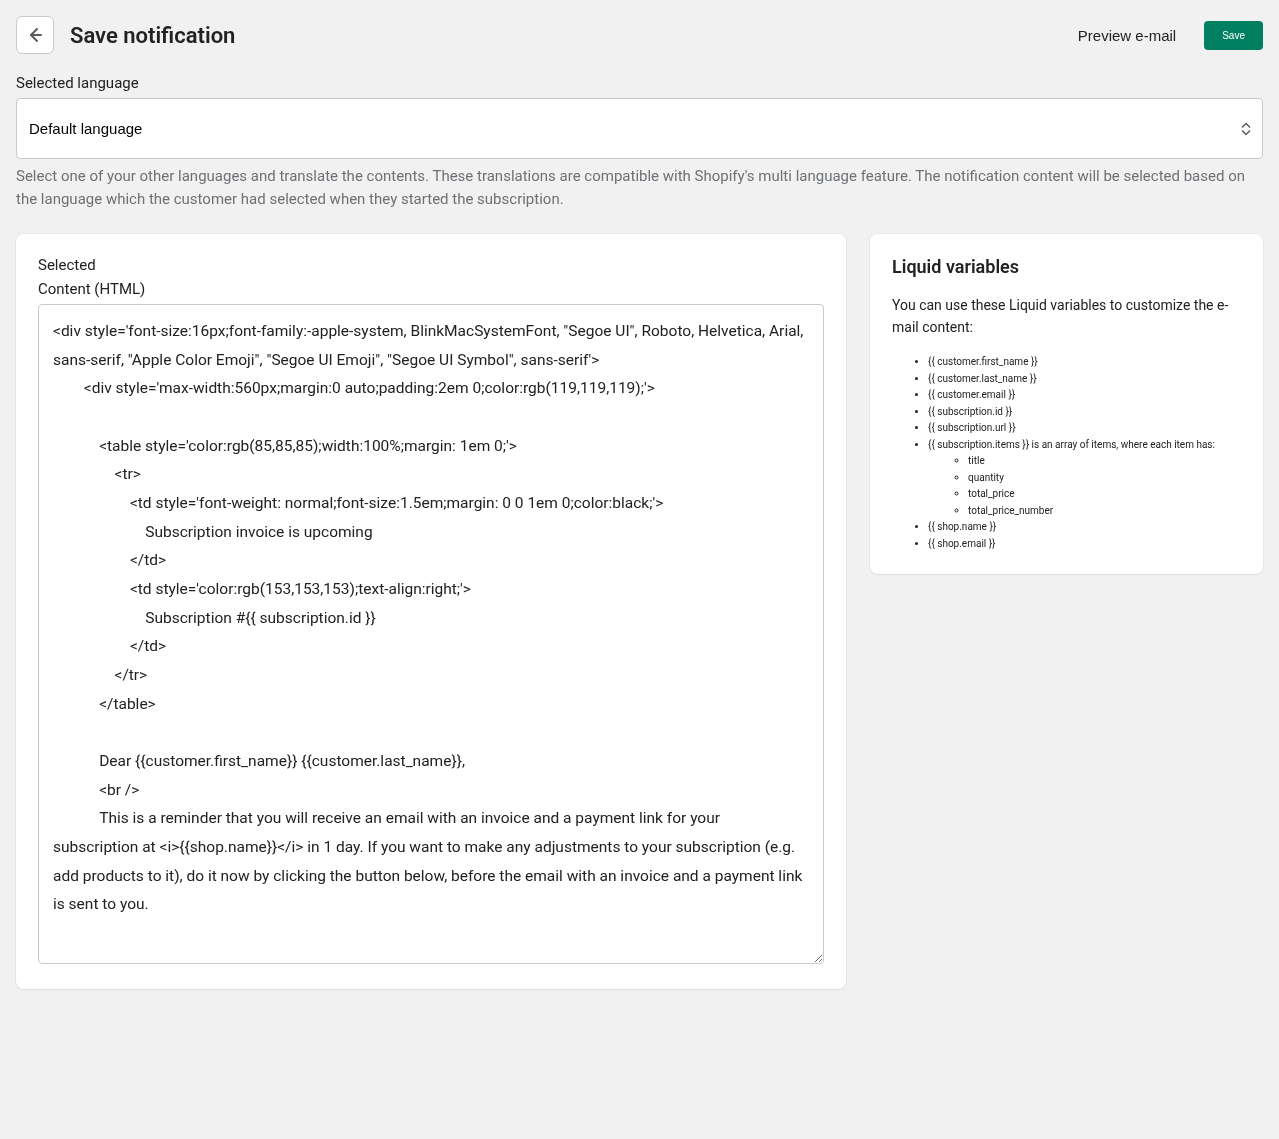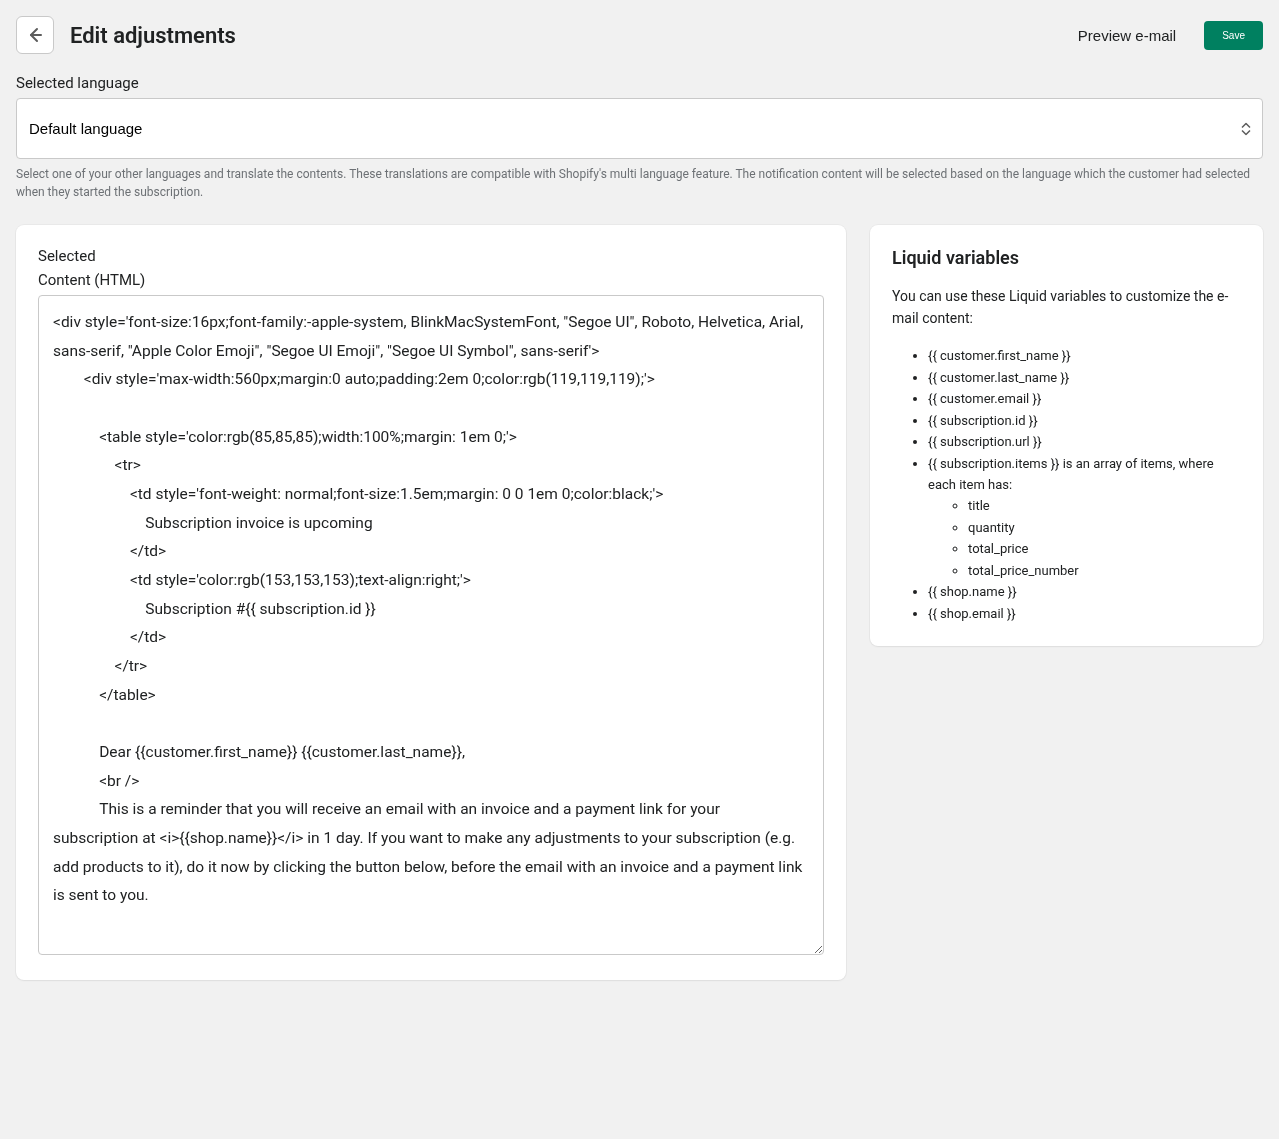--- a/index.html
+++ b/index.html
@@ -77,21 +77,21 @@
       right: 12px;
       top: 50%;
       transform: translateY(-50%);
       pointer-events: none;
       display: flex;
       flex-direction: column;
       gap: 1px;
     }
     .help-text {
       color: #6d7175;
-      font-size: 12px;
+      font-size: 15px;
       line-height: 1.5;
       margin-top: 6px;
       margin-bottom: 24px;
     }
     .columns {
       display: flex;
       gap: 24px;
       align-items: flex-start;
     }
     .col-left {
@@ -134,39 +134,39 @@
       margin-bottom: 18px;
     }
     .side-intro {
       font-size: 14px;
       line-height: 1.55;
       margin-bottom: 16px;
     }
     .var-list {
       list-style: disc;
       padding-left: 36px;
-      font-size: 13px;
+      font-size: 10px;
       line-height: 1.65;
     }
     .var-list ul {
       list-style: circle;
       padding-left: 40px;
     }
   </style>
 </head>
 <body>
 
 <div class="header-row">
   <button class="back-btn">
     <svg width="20" height="20" viewBox="0 0 20 20" fill="none">
       <path d="M12 4 L6 10 L12 16" stroke="#5c5c5c" stroke-width="2" fill="none" stroke-linecap="round" stroke-linejoin="round"></path>
       <path d="M6 10 L16 10" stroke="#5c5c5c" stroke-width="2" stroke-linecap="round"></path>
     </svg>
   </button>
-  <h1 class="page-title">Edit adjustments</h1>
+  <h1 class="page-title">Save notification</h1>
   <button class="preview-btn">Preview e-mail</button>
   <button class="save-btn">Save</button>
 </div>
 
 <label class="field-label">Selected language</label>
 <div class="select-wrap">
   <select class="lang-select">
     <option>Default language</option>
   </select>
   <span class="select-icon">

